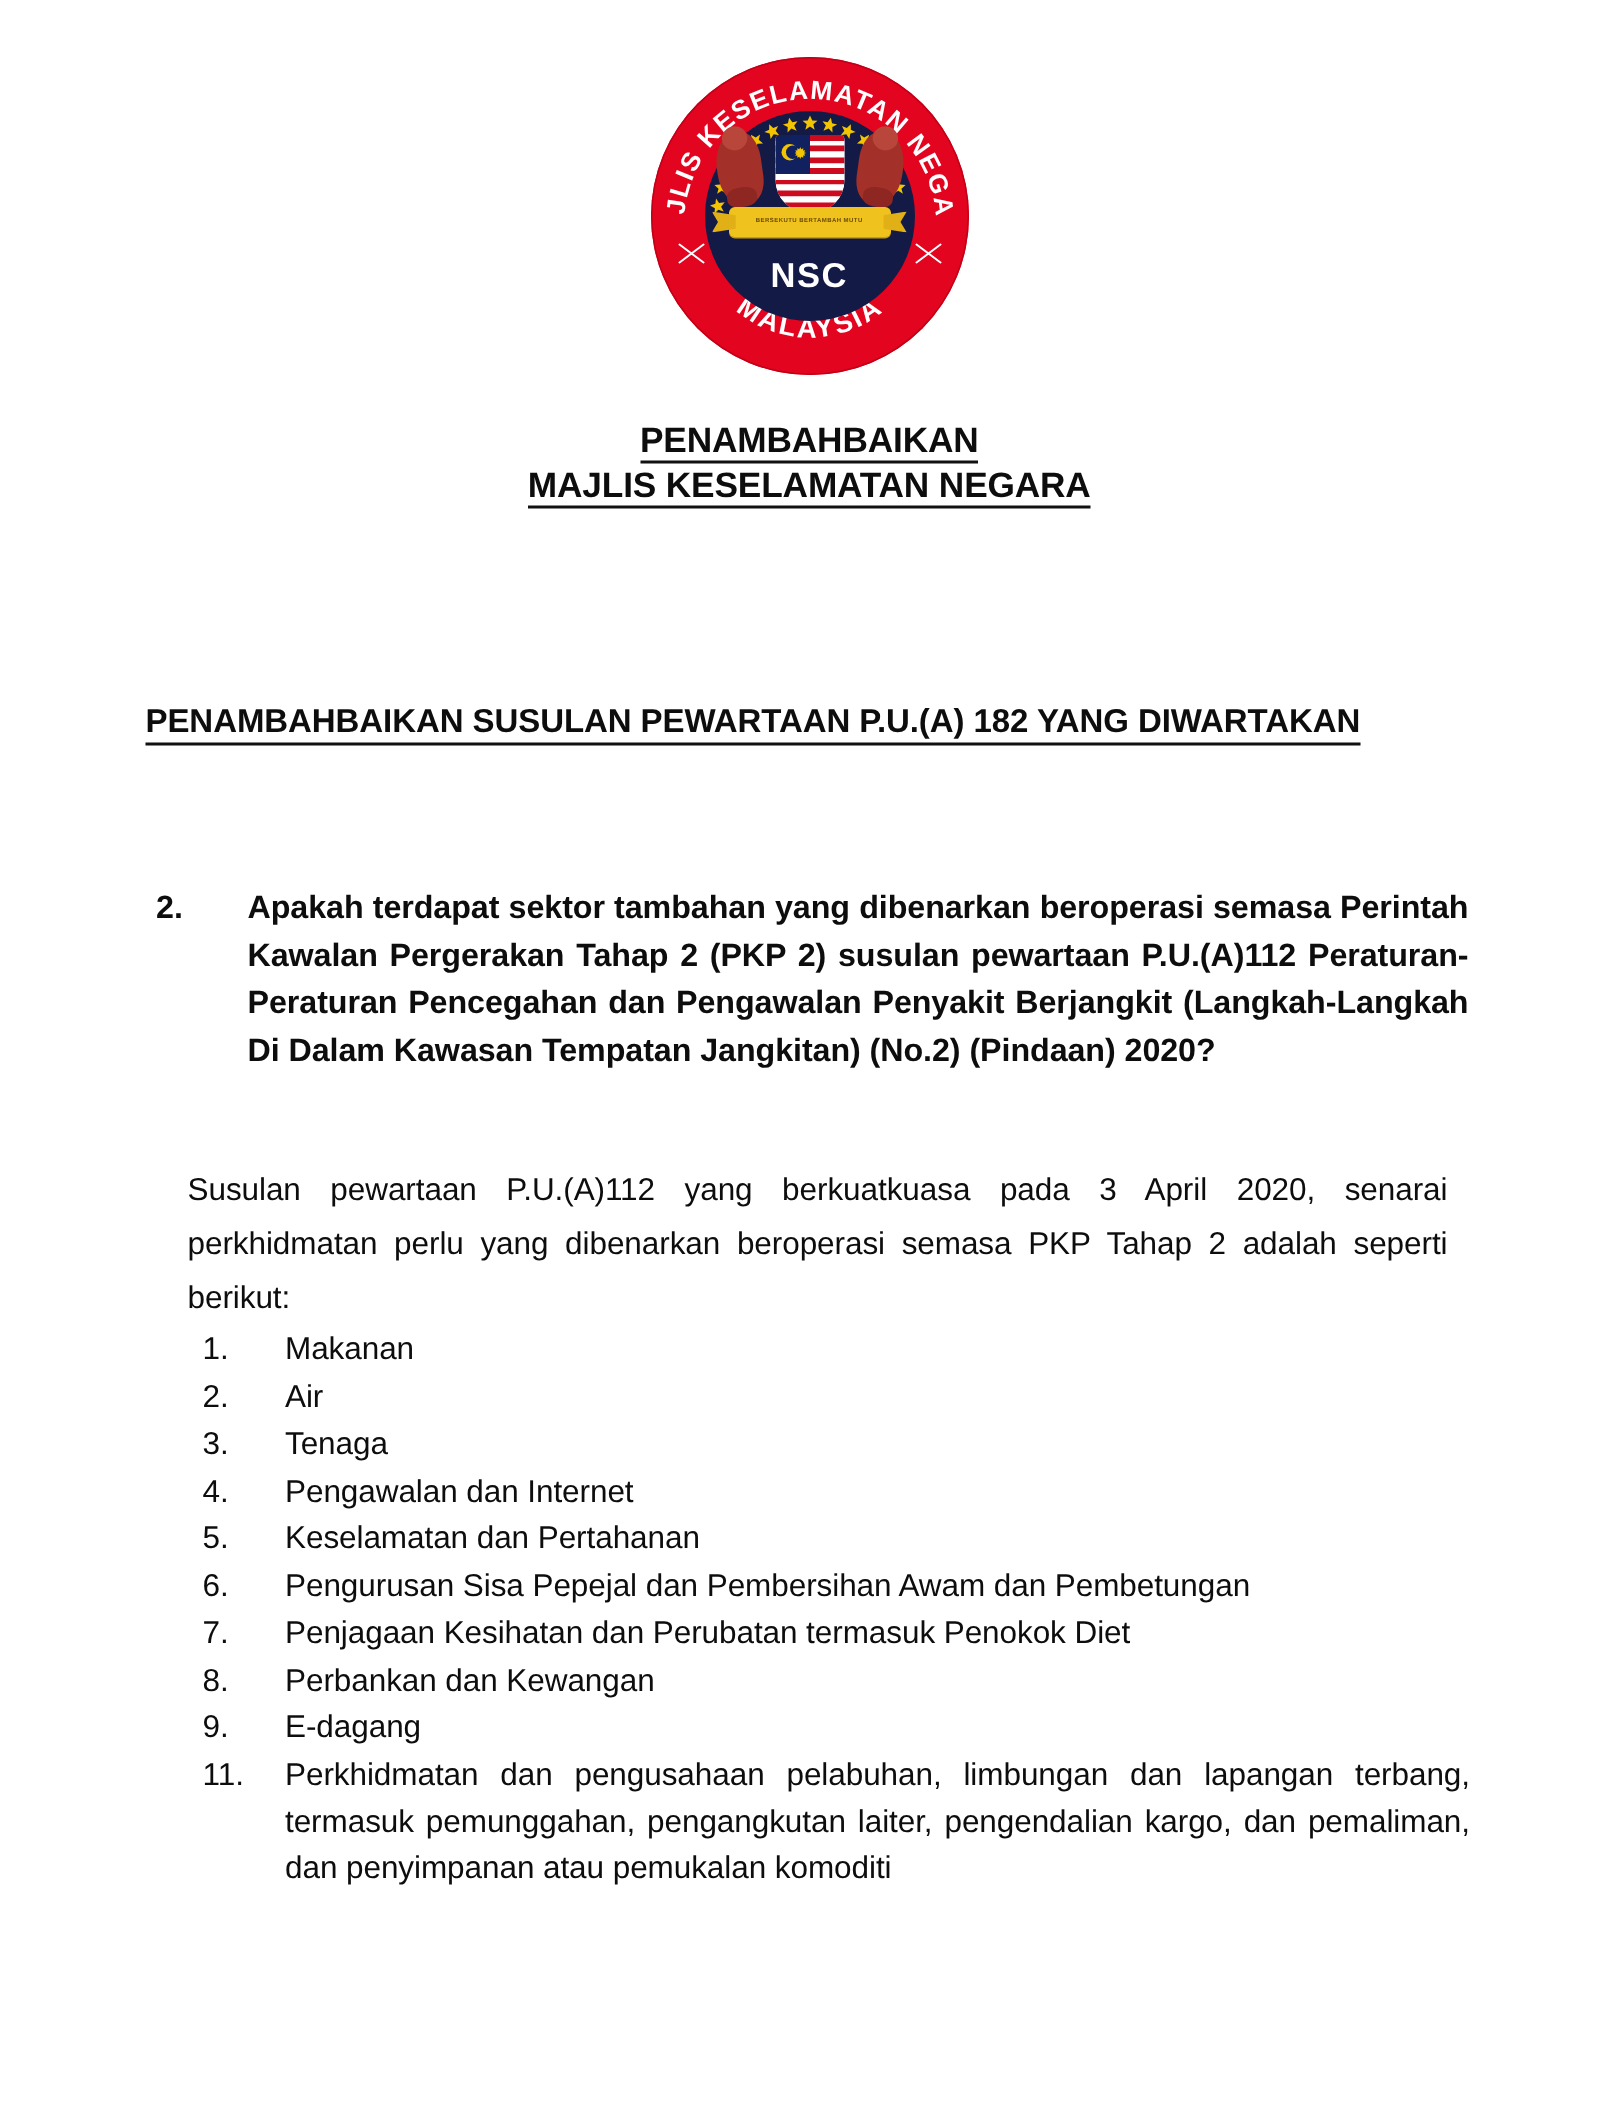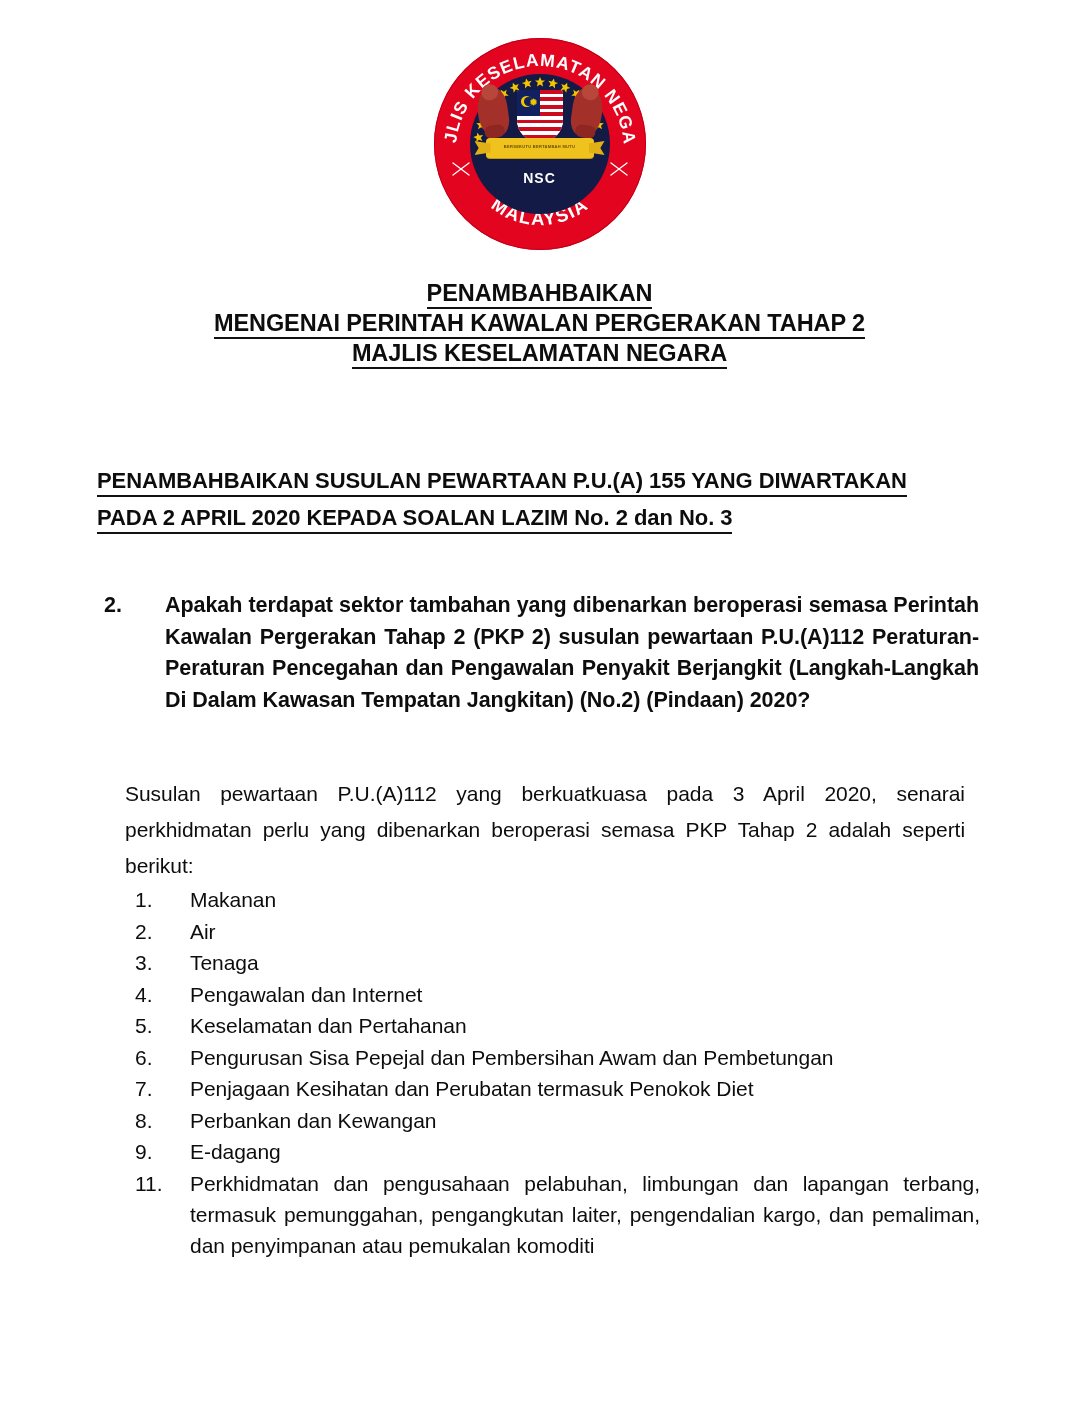--- a/index.html
+++ b/index.html
@@ -165,21 +165,21 @@
     color: #6b4c06;
     font-weight: bold;
   }
 
   .nsc-text {
     position: absolute;
     left: 0; right: 0;
     top: 132px;
     text-align: center;
     color: #ffffff;
-    font-size: 14px;
+    font-size: 23px;
     font-weight: bold;
     letter-spacing: 1px;
   }
 
   .keris {
     position: absolute;
     top: 122px;
     width: 22px;
     height: 18px;
     color: #ffffff;
@@ -415,27 +415,25 @@
           </g>
         </svg>
       </div>
 
       <div class="nsc-text">NSC</div>
     </div>
   </div>
 
   <div class="title-block">
     <div class="title-line"><span>PENAMBAHBAIKAN</span></div>
-    <div class="title-line"><span>MENGENAI PERINTAH KAWALAN PERGERAKAN TAHAP 2</span></div>
     <div class="title-line"><span>MAJLIS KESELAMATAN NEGARA</span></div>
   </div>
 
   <div class="subtitle-block">
-    <div class="subtitle-line"><span>PENAMBAHBAIKAN SUSULAN PEWARTAAN P.U.(A) 155 YANG DIWARTAKAN</span></div>
-    <div class="subtitle-line"><span>PADA 2 APRIL 2020 KEPADA SOALAN LAZIM No. 2 dan No. 3</span></div>
+    <div class="subtitle-line"><span>PENAMBAHBAIKAN SUSULAN PEWARTAAN P.U.(A) 182 YANG DIWARTAKAN</span></div>
   </div>
 
   <div class="question">
     <div class="q-num">2.</div>
     <div class="q-text">Apakah terdapat sektor tambahan yang dibenarkan beroperasi semasa Perintah Kawalan Pergerakan Tahap 2 (PKP 2) susulan pewartaan P.U.(A)112 Peraturan-Peraturan Pencegahan dan Pengawalan Penyakit Berjangkit (Langkah-Langkah Di Dalam Kawasan Tempatan Jangkitan) (No.2) (Pindaan) 2020?</div>
   </div>
 
   <div class="answer">Susulan pewartaan P.U.(A)112 yang berkuatkuasa pada 3 April 2020, senarai perkhidmatan perlu yang dibenarkan beroperasi semasa PKP Tahap 2 adalah seperti berikut:</div>
 
   <div class="list">

